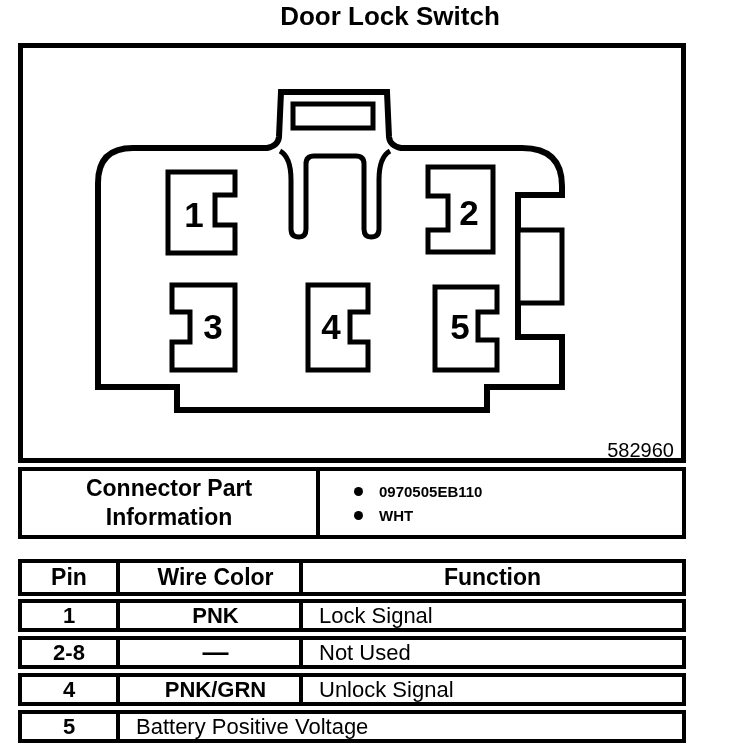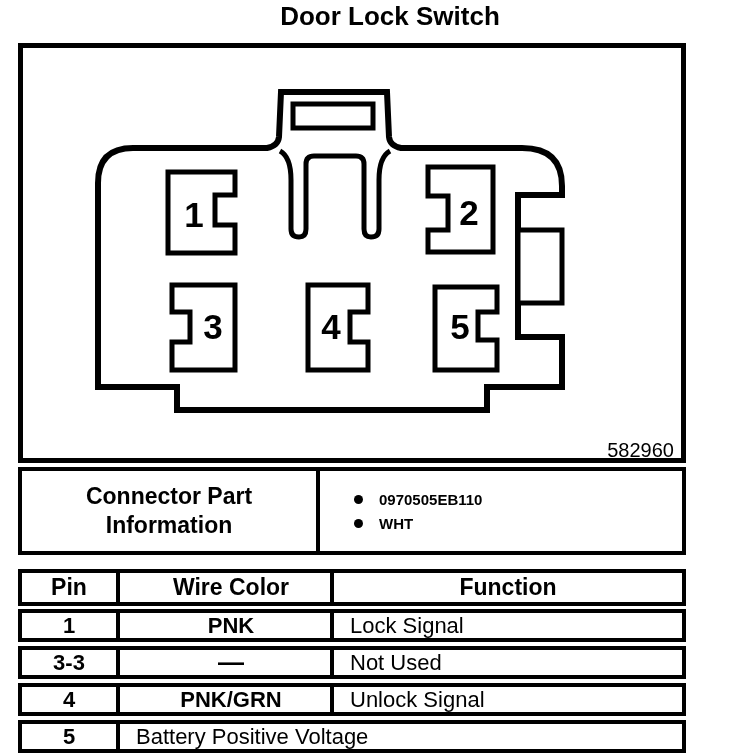--- a/index.html
+++ b/index.html
@@ -58,21 +58,21 @@
     left: 18px;
     top: 467px;
     width: 668px;
   }
   .t-row {
     display: flex;
     box-sizing: border-box;
     border: 4px solid #000;
     background: #fff;
   }
-  .t-row.partinfo { height: 88px; margin-bottom: 14px; }
+  .t-row.partinfo { height: 72px; margin-bottom: 20px; }
   .t-row.thead    { height: 37px; margin-bottom: 3px; }
   .t-row.tdata    { height: 33px; margin-bottom: 4px; }
   .cell {
     display: flex;
     align-items: center;
     justify-content: center;
     box-sizing: border-box;
     font-size: 22px;
     overflow: hidden;
   }
@@ -95,21 +95,21 @@
     font-weight: 700;
     font-size: 15px;
   }
   .bullet-line { display: flex; align-items: center; gap: 16px; }
   .bullet-dot {
     width: 9px; height: 9px;
     background: #000; border-radius: 50%;
     flex: 0 0 auto;
   }
   .col-pin  { width: 98px; font-weight: 700; }
-  .col-wire { width: 214px; font-weight: 700; padding-left: 12px; }
+  .col-wire { width: 183px; font-weight: 700; padding-left: 12px; }
   .col-func { flex: 1; }
   .thead .cell { font-weight: 700; font-size: 23px; }
   .tdata .col-func {
     justify-content: flex-start;
     padding-left: 16px;
     font-weight: 400;
   }
   .tdata .col-wire.dash { font-size: 26px; }
 </style>
 </head>
@@ -202,21 +202,21 @@
     <div class="cell col-func">Function</div>
   </div>
 
   <div class="t-row tdata">
     <div class="cell div col-pin">1</div>
     <div class="cell div col-wire">PNK</div>
     <div class="cell col-func">Lock Signal</div>
   </div>
 
   <div class="t-row tdata">
-    <div class="cell div col-pin">3-3</div>
+    <div class="cell div col-pin">2-8</div>
     <div class="cell div col-wire dash">—</div>
     <div class="cell col-func">Not Used</div>
   </div>
 
   <div class="t-row tdata">
     <div class="cell div col-pin">4</div>
     <div class="cell div col-wire">PNK/GRN</div>
     <div class="cell col-func">Unlock Signal</div>
   </div>
 

